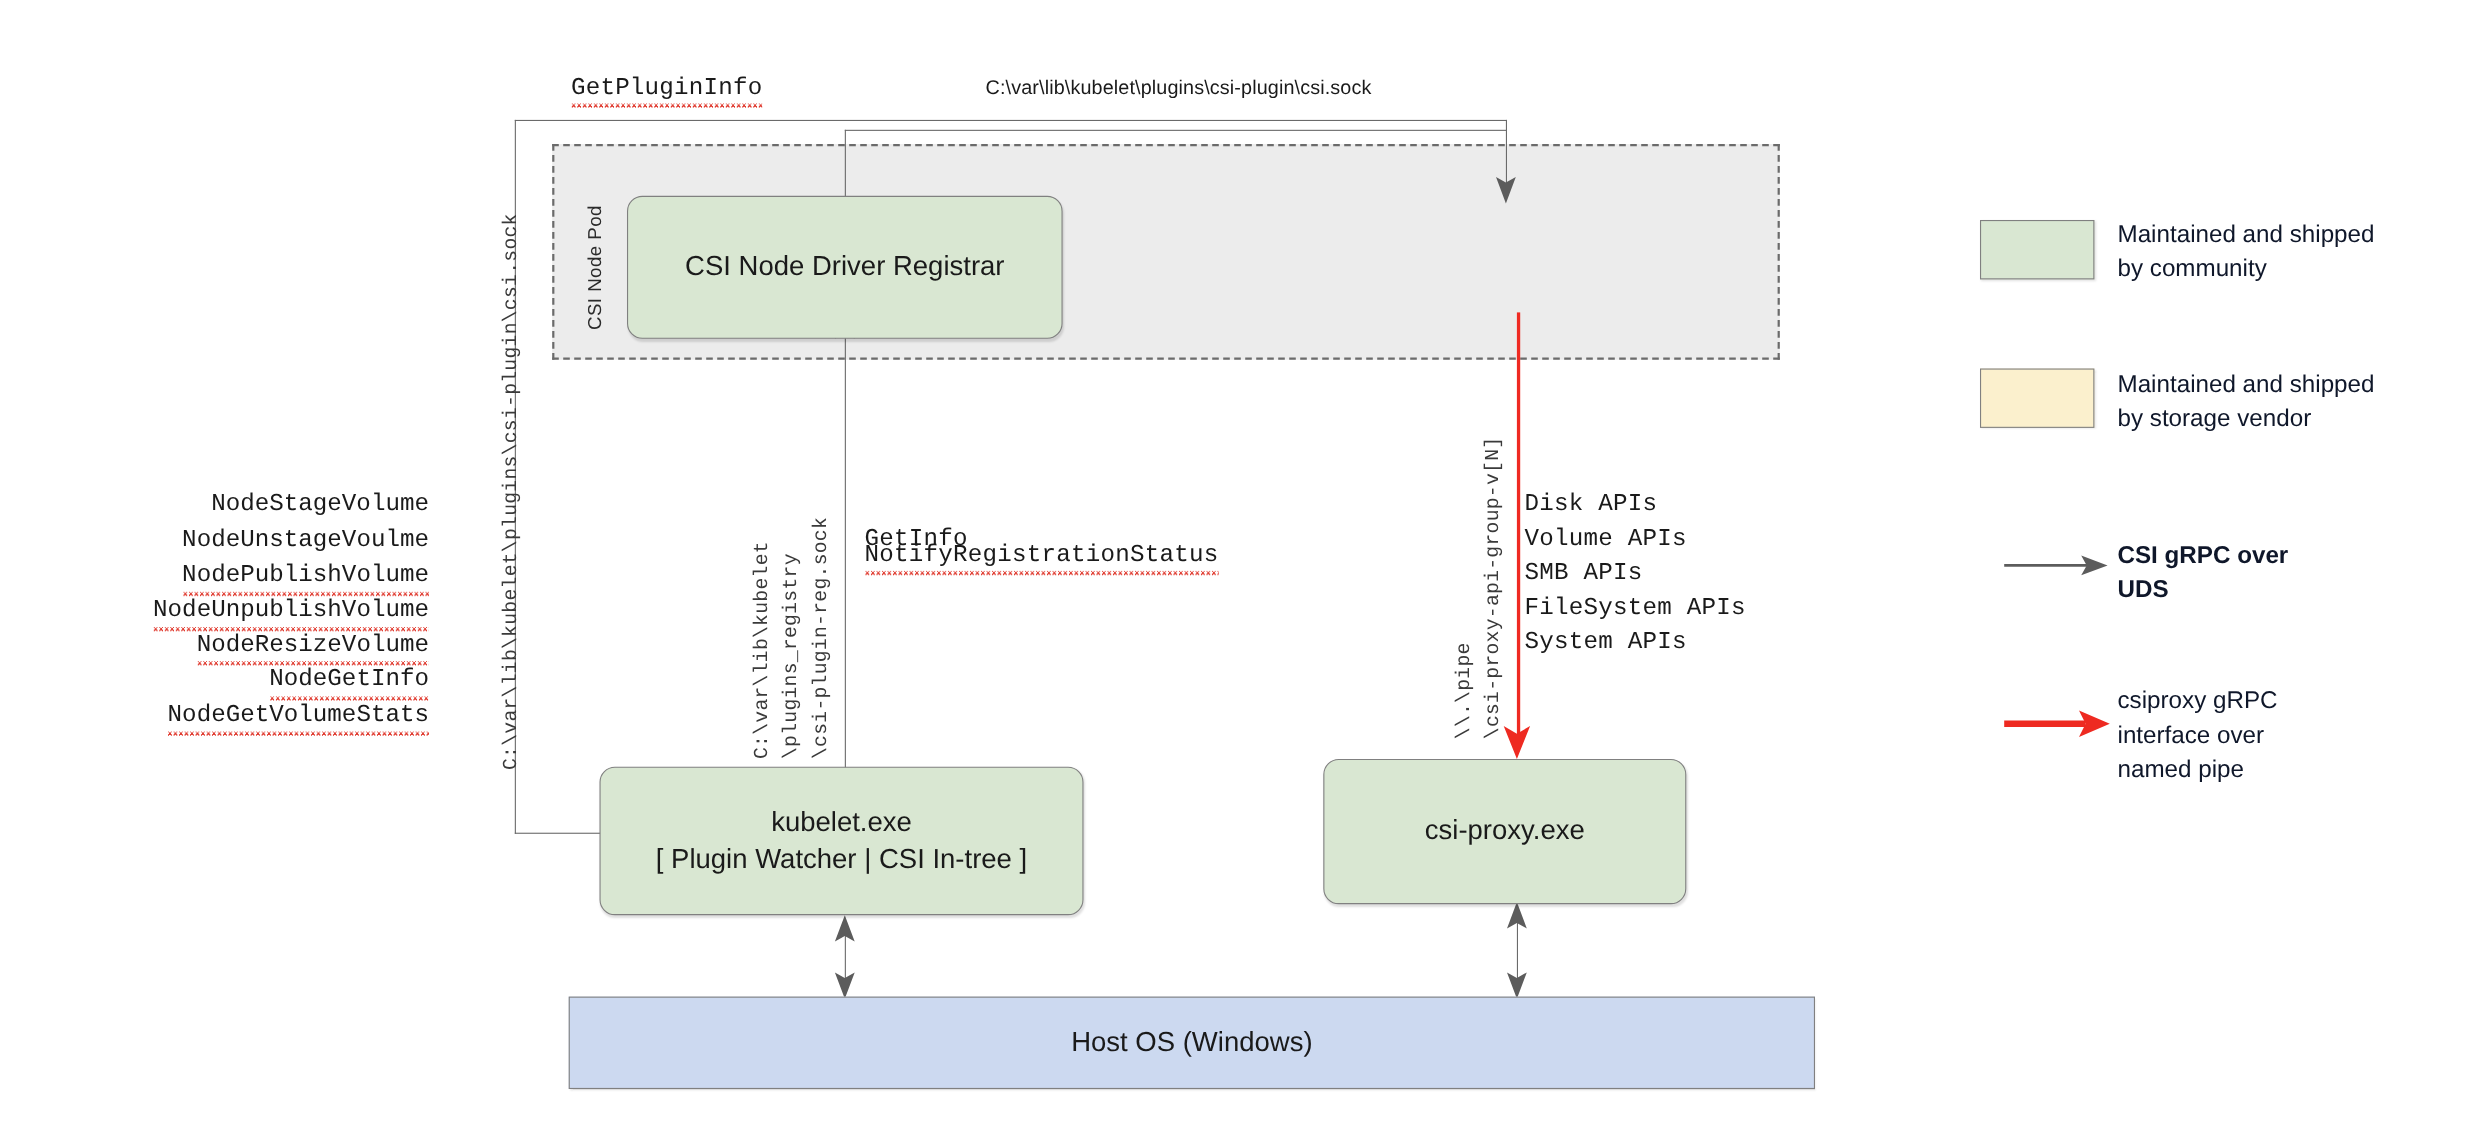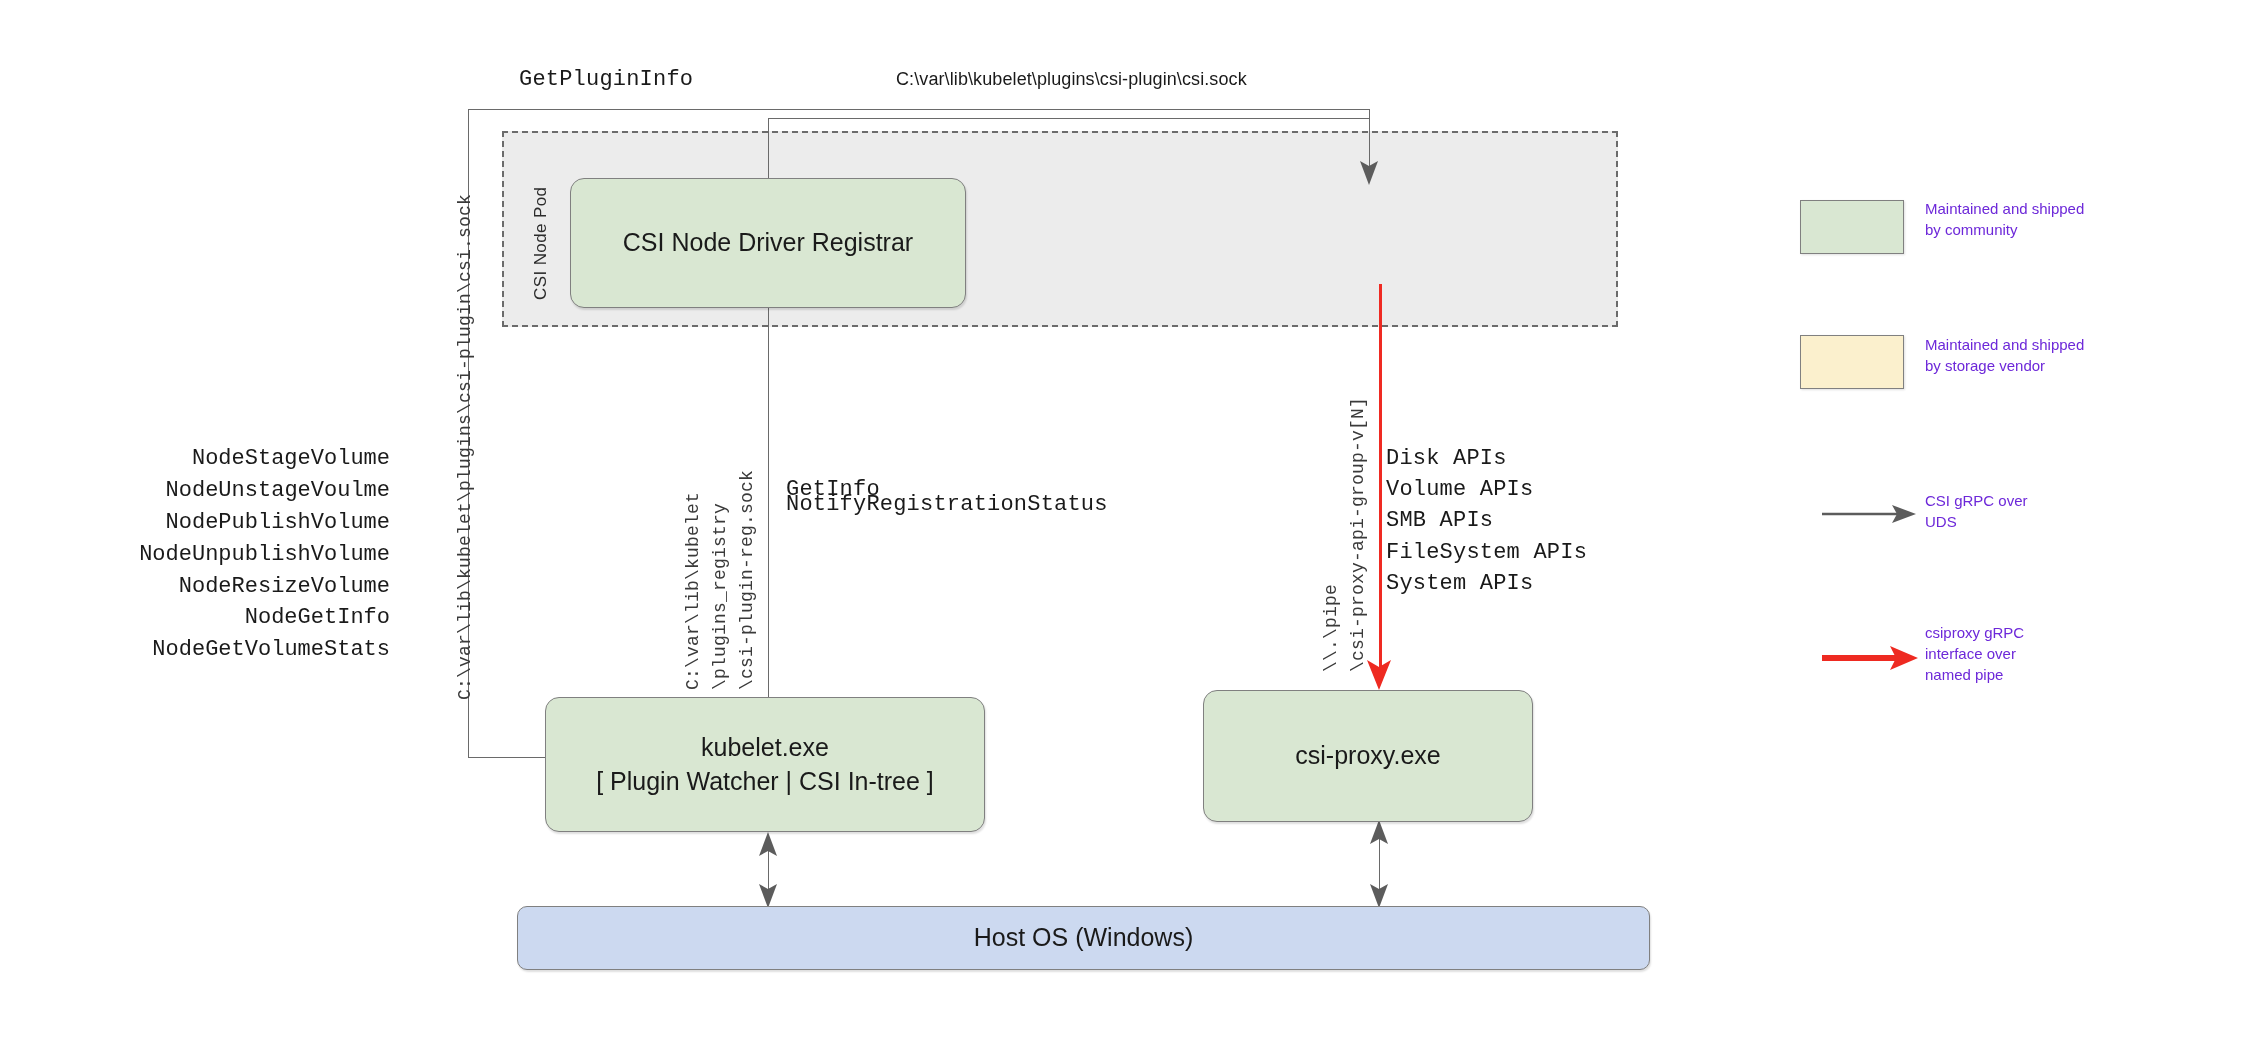--- a/index.html
+++ b/index.html
@@ -113,22 +113,22 @@
 
   
   .legend-swatch {
     position: absolute;
     border: 1.6px solid #808080;
     box-sizing: border-box;
     box-shadow: 1px 1px 2px rgba(0,0,0,0.12);
   }
   .legend-text {
     position: absolute;
-    font-size: 15px;
-    color: #6d28d9;
+    font-size: 22px;
+    color: #0f172a;
     line-height: 1.4;
     white-space: pre-line;
   }
   svg.ov { position: absolute; left: 0; top: 0; width: 2252px; height: 1044px; pointer-events: none; }
 </style>
 </head>
 <body>
 
 <div id="canvas">
 
@@ -180,21 +180,21 @@
 
   <div class="node green" style="left:1203px; top:690px; width:330px; height:132px;">
     <span>csi-proxy.exe</span>
   </div>
 
   <div class="node green" style="left:545px; top:697px; width:440px; height:135px;">
     <span>kubelet.exe</span>
     <span>[ Plugin Watcher | CSI In-tree ]</span>
   </div>
 
-  <div class="node blue" style="left:517px; top:906px; width:1133px; height:64px; border-radius:10px;">
+  <div class="node blue" style="left:517px; top:906px; width:1133px; height:84px; border-radius:0;">
     <span>Host OS (Windows)</span>
   </div>
 
   <div class="label mono" style="left:519px; top:64px;text-align:center;"><span class="squiggle">GetPluginInfo</span></div>
 
   <div class="label small-mono" style="left:896px; top:67px;">C:\var\lib\kubelet\plugins\csi-plugin\csi.sock</div>
 
   <div class="vlabel mono" style="left:452px; top:700px;">C:\var\lib\kubelet\plugins\csi-plugin\csi.sock</div>
 
   <div class="vlabel" style="left:680px; top:690px; font-family:'Liberation Mono', monospace;">C:\var\lib\kubelet
@@ -212,20 +212,20 @@
   <div class="label mono" id="csi-proxy-api-list" style="left:1386px; top:443px;"><div>Disk APIs</div><div>Volume APIs</div><div>SMB APIs</div><div>FileSystem APIs</div><div>System APIs</div></div>
 
   <div class="legend-swatch" style="left:1800px; top:200px; width:104px; height:54px; background:#d9e7d2;"></div>
   <div class="legend-text" style="left:1925px; top:198px;">Maintained and shipped
 by community</div>
 
   <div class="legend-swatch" style="left:1800px; top:335px; width:104px; height:54px; background:#fbf0cd;"></div>
   <div class="legend-text" style="left:1925px; top:334px;">Maintained and shipped
 by storage vendor</div>
 
-  <div class="legend-text" style="left:1925px; top:490px;">CSI gRPC over
+  <div class="legend-text" style="left:1925px; top:490px;font-weight:bold;">CSI gRPC over
 UDS</div>
 
   <div class="legend-text" style="left:1925px; top:622px;">csiproxy gRPC
 interface over
 named pipe</div>
 
 </div>
 
 </body></html>

